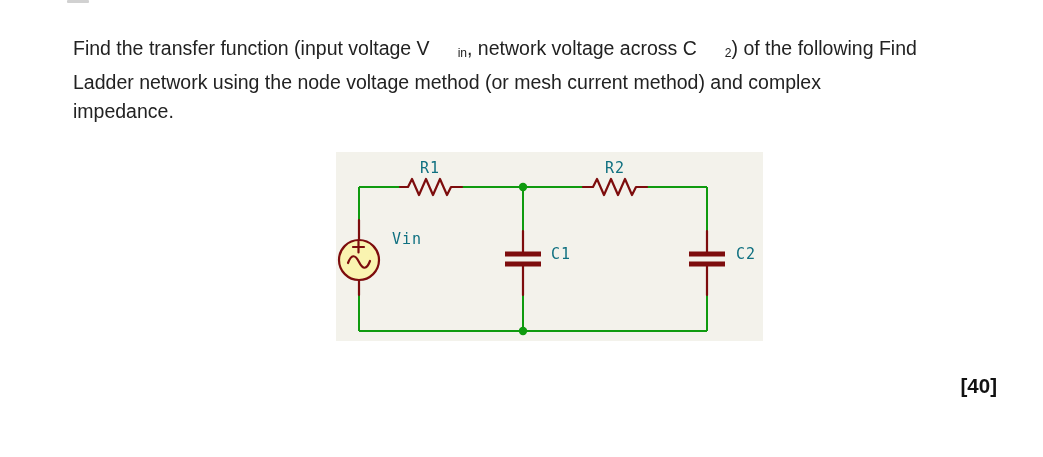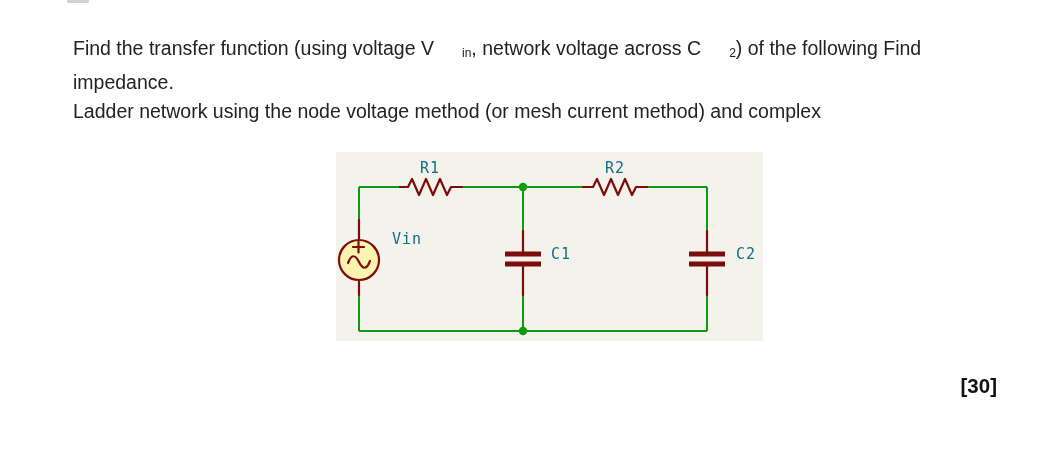--- a/index.html
+++ b/index.html
@@ -47,23 +47,23 @@
     position:absolute;right:46px;top:374px;
     font-size:20.5px;font-weight:bold;color:var(--marks-color);
   }
 </style>
 </head>
 <body>
 
 <div class="crop-artifact"></div>
 
 <div class="question">
-  <div class="qline"><span>Find the transfer function (using voltage V</span><span class="sub">in</span><span>, network voltage across C</span><span class="sub">2</span><span>) of the following Find</span></div>
+  <div class="qline"><span>Find the transfer function (input voltage V</span><span class="sub">in</span><span>, network voltage across C</span><span class="sub">2</span><span>) of the following Find</span></div>
+  <div class="qline"><span>Ladder network using the node voltage method (or mesh current method) and complex</span></div>
   <div class="qline"><span>impedance.</span></div>
-  <div class="qline"><span>Ladder network using the node voltage method (or mesh current method) and complex</span></div>
 </div>
 
 <div class="circuit-wrap">
   <svg viewBox="0 0 427 189" xmlns="http://www.w3.org/2000/svg">
     <rect class="panel" x="0" y="0" width="427" height="189"></rect>
 
     <g>
       <path class="wire" d="M23,35 H64"></path>
       <path class="wire" d="M126,35 H247"></path>
       <path class="wire" d="M311,35 H371"></path>
@@ -106,13 +106,13 @@
     </g>
 
     <text class="lbl" x="94" y="21" text-anchor="middle">R1</text>
     <text class="lbl" x="279" y="21" text-anchor="middle">R2</text>
     <text class="lbl" x="56" y="92">Vin</text>
     <text class="lbl" x="215" y="107">C1</text>
     <text class="lbl" x="400" y="107">C2</text>
   </svg>
 </div>
 
-<div class="marks">[30]</div>
+<div class="marks">[40]</div>
 
 </body></html>

